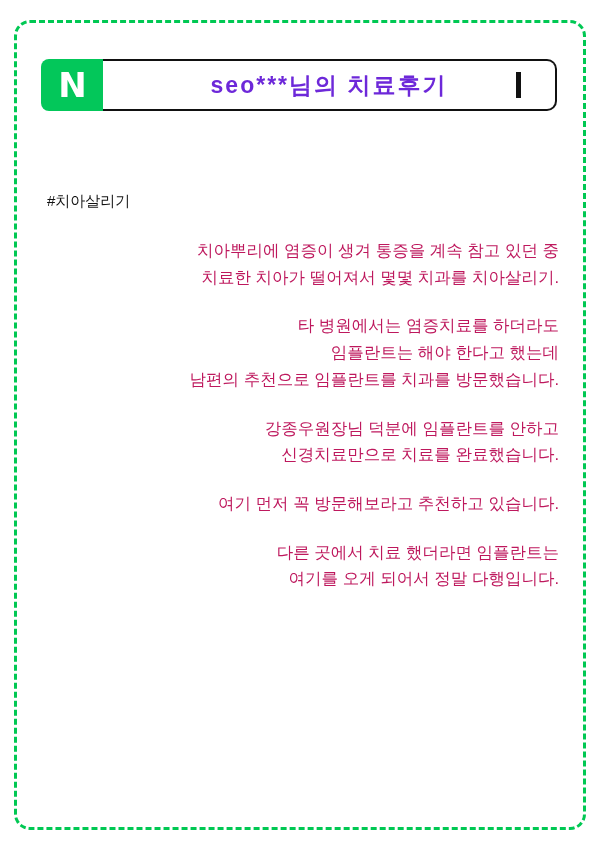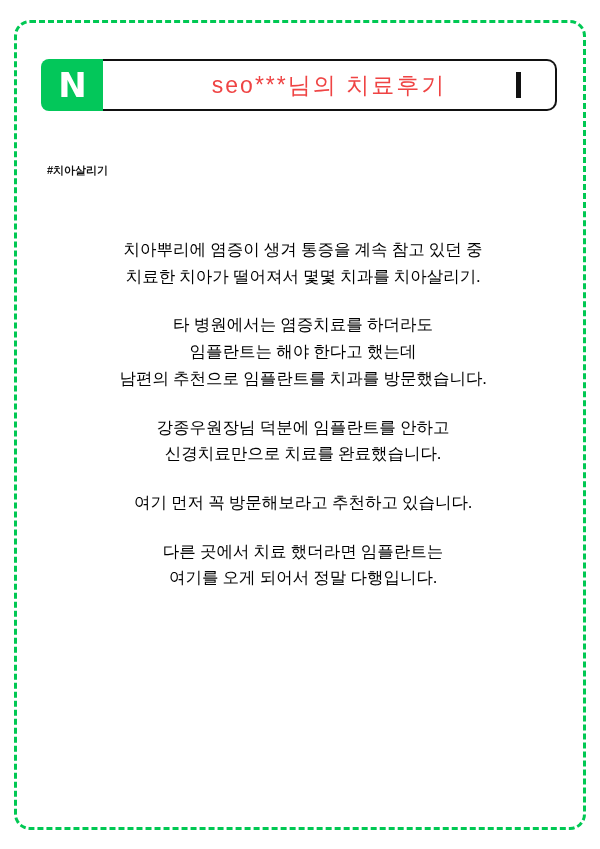--- a/index.html
+++ b/index.html
@@ -62,23 +62,23 @@
     border-left: none;
     border-radius: 0 10px 10px 0;
     display: flex;
     align-items: center;
     justify-content: center;
     position: relative;
     box-sizing: border-box;
   }
   .title-text {
     font-size: 23px;
-    font-weight: normal;
+    font-weight: bold;
     letter-spacing: 2px;
-    color: #ef4444;
+    color: #6d28d9;
     white-space: nowrap;
   }
   .cursor-bar {
     position: absolute;
     right: 34px;
     top: 50%;
     transform: translateY(-50%);
     width: 5px;
     height: 26px;
     background: #111111;
@@ -87,45 +87,45 @@
   .meta-row {
     position: absolute;
     left: 30px;
     top: 140px;
     width: 512px;
     display: flex;
     justify-content: space-between;
     align-items: baseline;
   }
   .hashtag {
-    font-size: 11px;
-    font-weight: bold;
+    font-size: 15px;
+    font-weight: normal;
     color: #111111;
+    margin-top: 29px;
   }
   .rating {
     font-size: 15px;
     font-weight: bold;
     color: #111111;
     letter-spacing: 1px;
   }
   .rating .stars {
     font-size: 16px;
     letter-spacing: 1px;
   }
 
   .body-text {
     position: absolute;
     left: 30px;
     top: 192px;
     width: 512px;
-    text-align: center;
+    text-align: right;
     font-size: 16.5px;
     line-height: 1.62;
-    color: #000000;
-    font-family: Liberation Serif, serif;
+    color: #be185d;
   }
   .para {
     margin: 0 0 22px 0;
   }
   .para:last-child {
     margin-bottom: 0;
   }
 </style>
 </head>
 <body>

